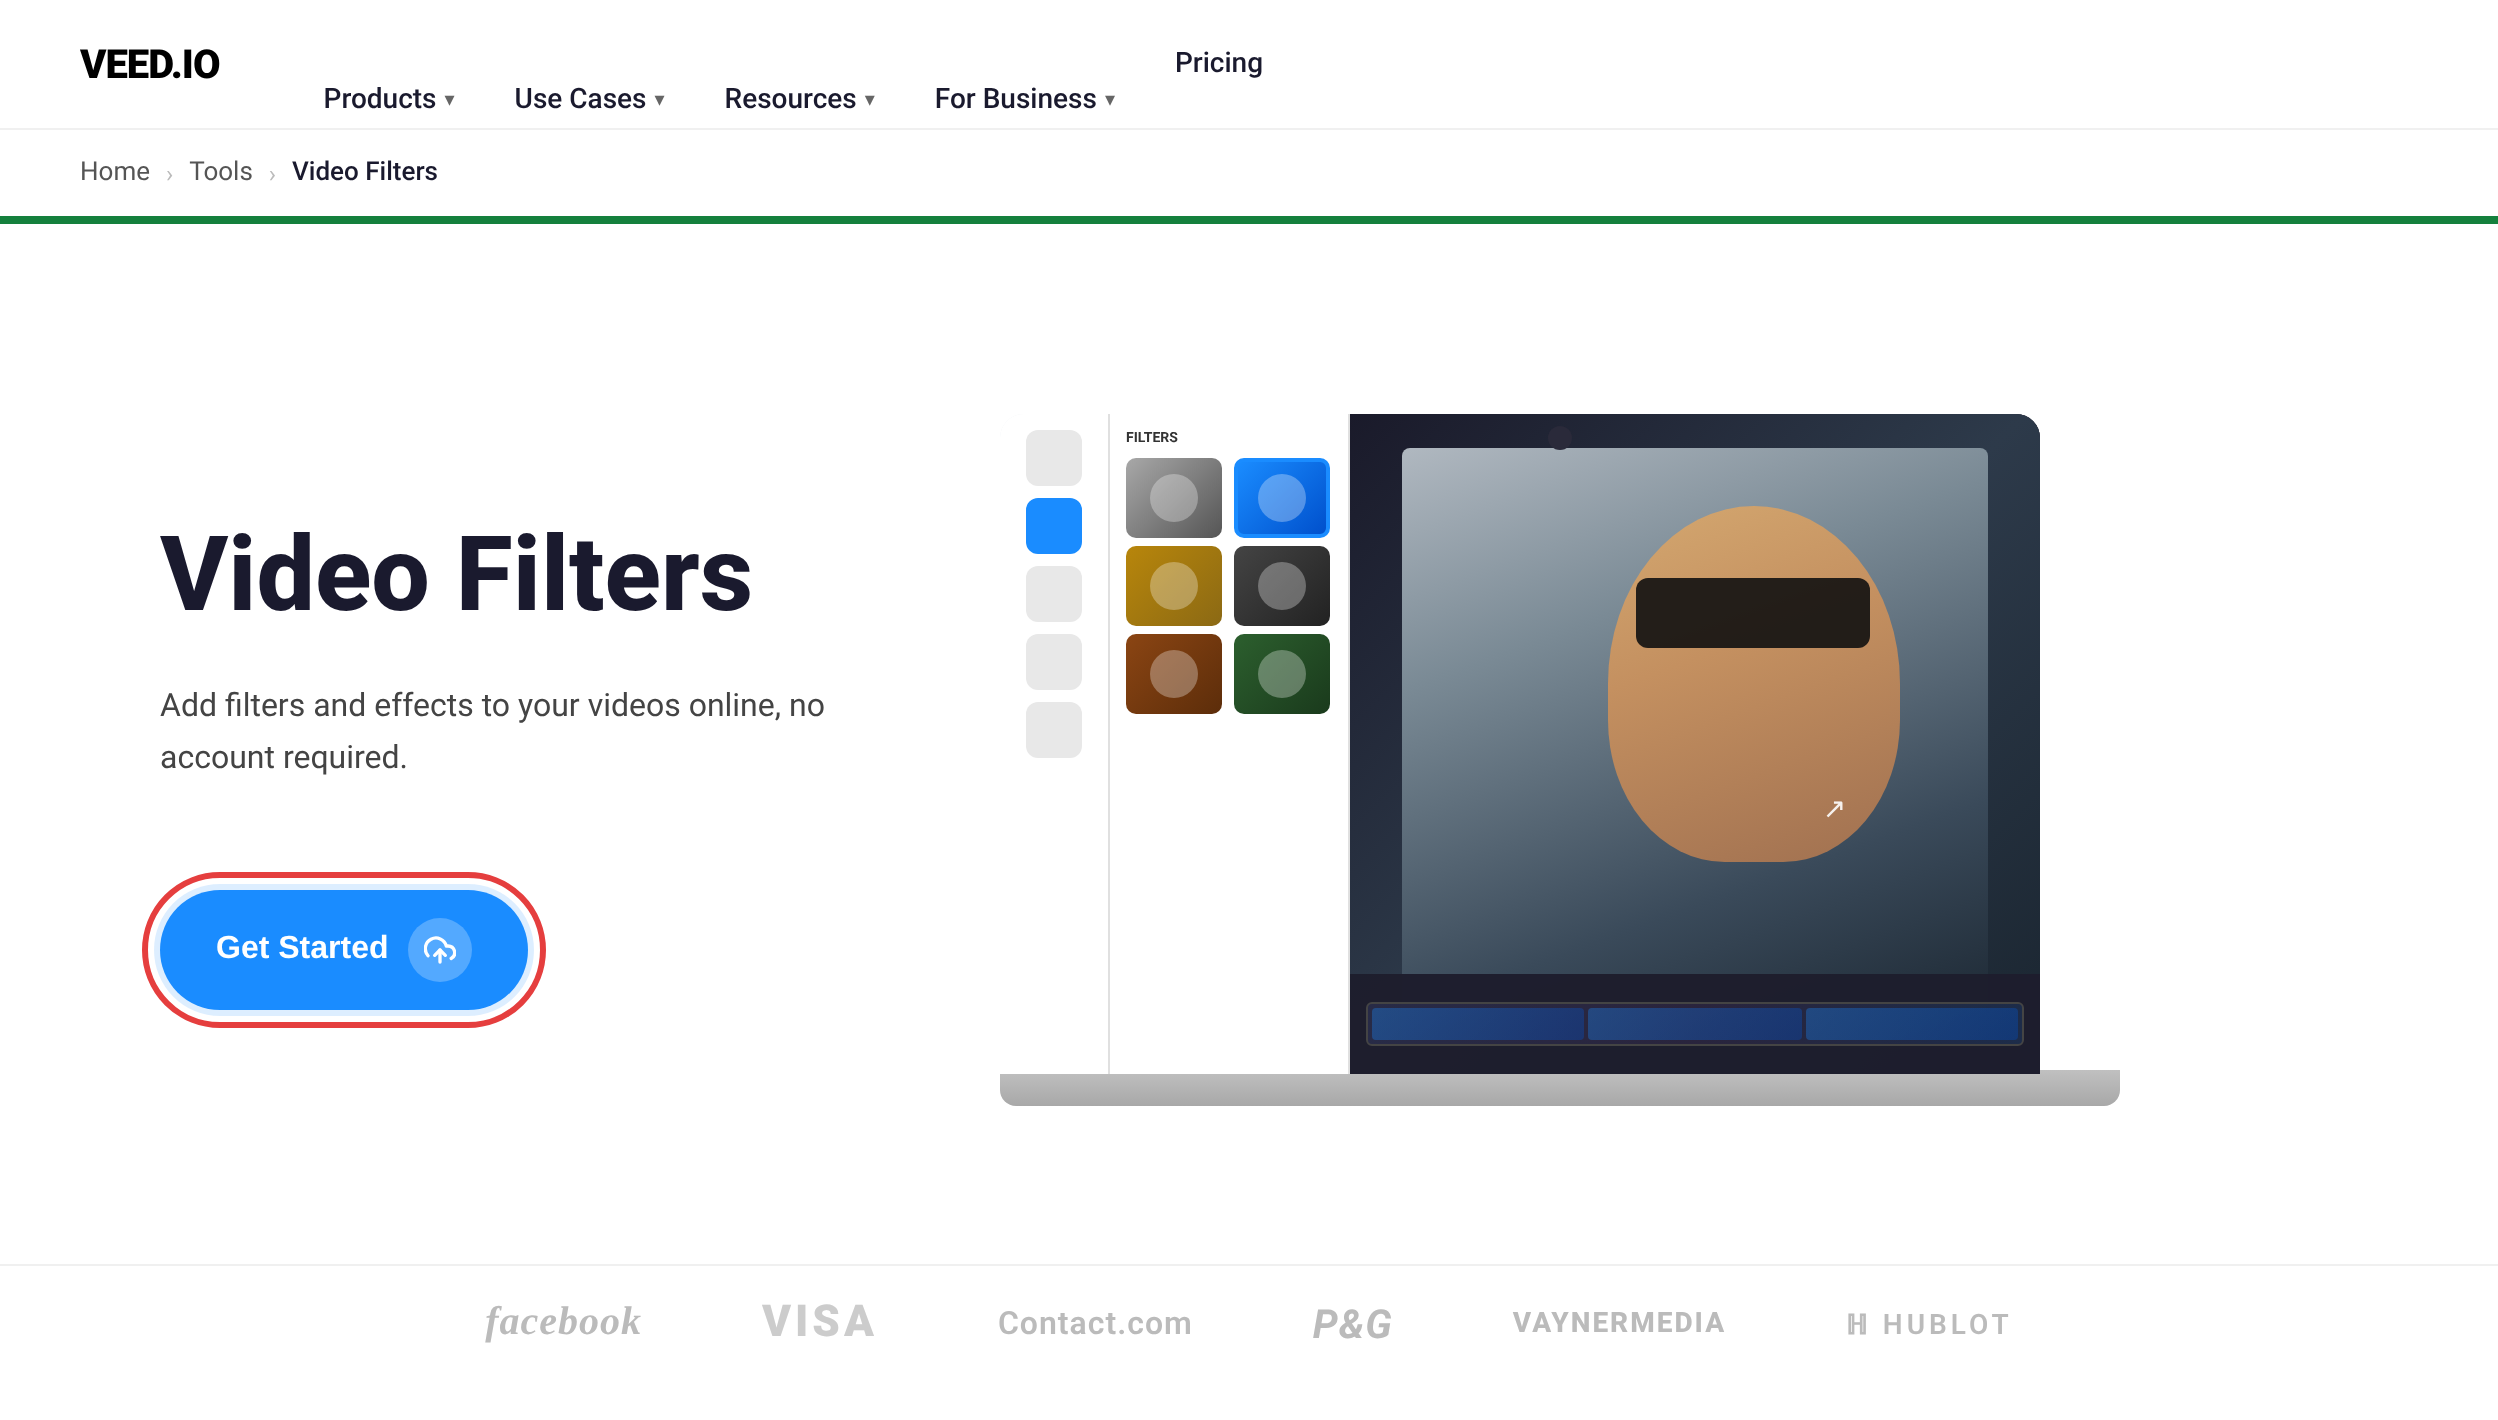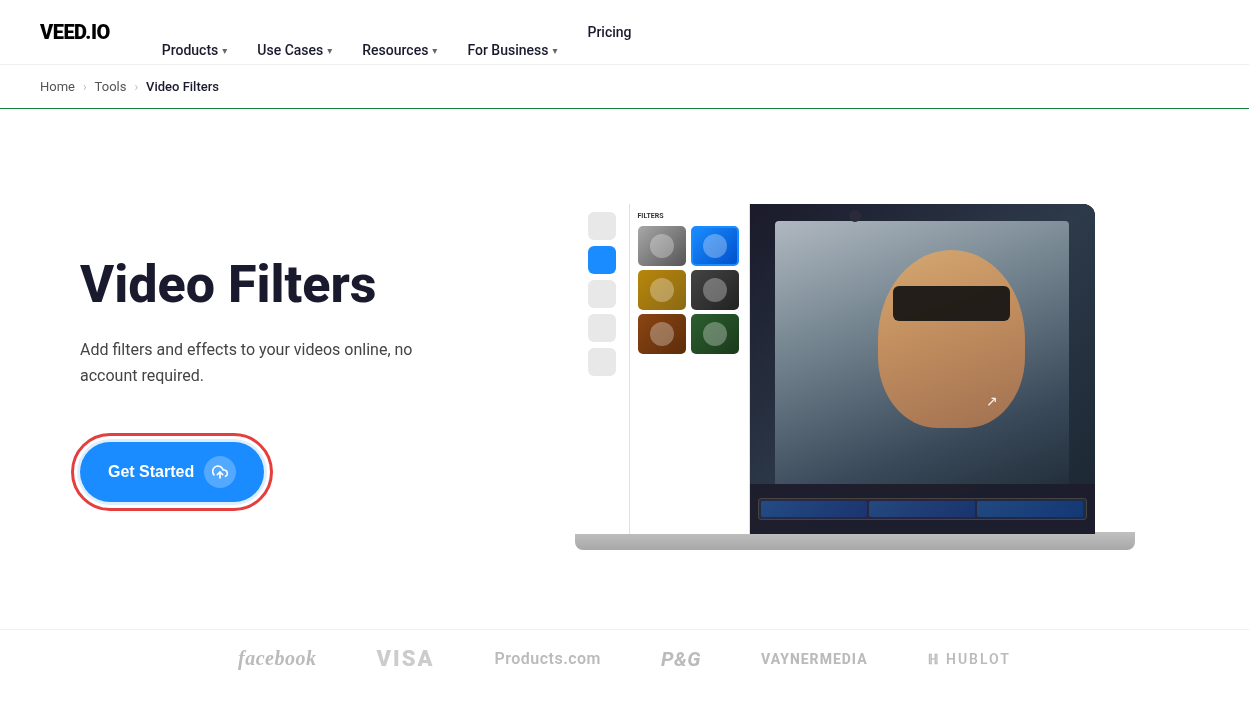--- a/index.html
+++ b/index.html
@@ -86,21 +86,21 @@
     }
 
     
     .breadcrumb {
       display: flex;
       align-items: center;
       gap: 8px;
       padding: 14px 40px;
       font-size: 13px;
       color: #555;
-      border-bottom: 1px solid #15803d;
+      border-bottom: 4px solid #15803d;
       text-align: center;
     }
     .breadcrumb-sep {
       color: #bbb;
       font-size: 12px;
     }
     .breadcrumb-item { cursor: pointer; color: #555; }
     .breadcrumb-item.active { color: #1a1a2e; font-weight: 500; }
 
     
@@ -154,21 +154,21 @@
       display: flex;
       align-items: center;
       justify-content: center;
       font-size: 16px;
     }
 
     
     .hero-right {
       flex: 1;
       display: flex;
-      justify-content: center;
+      justify-content: flex-start;
       align-items: center;
       position: relative;
       margin-top: 20px;
     }
     .laptop-mockup {
       position: relative;
       width: 560px;
       height: 370px;
     }
     .laptop-screen {
@@ -524,17 +524,17 @@
       <div class="laptop-base">
         <div class="laptop-notch"></div>
       </div>
     </div>
   </div>
 </section>
 
 <div class="brands-bar">
   <span class="brand-name facebook">facebook</span>
   <span class="brand-name visa">VISA</span>
-  <span class="brand-name booking">Products.com</span>
+  <span class="brand-name booking">Contact.com</span>
   <span class="brand-name pg">P&amp;G</span>
   <span class="brand-name vayner">VAYNERMEDIA</span>
   <span class="brand-name hublot">ℍ HUBLOT</span>
 </div>
 
 </body></html>

